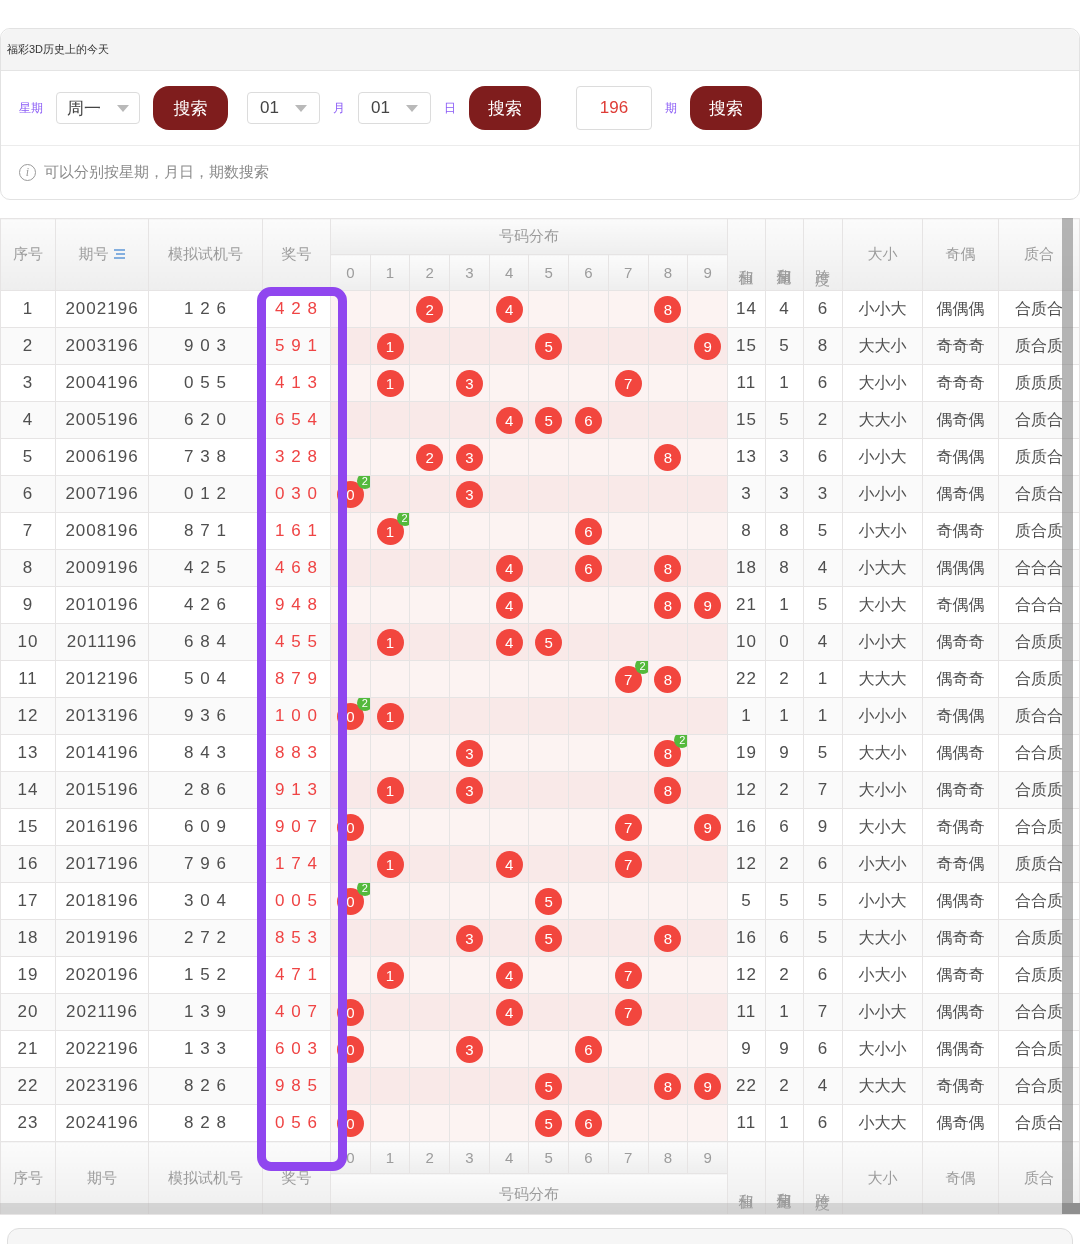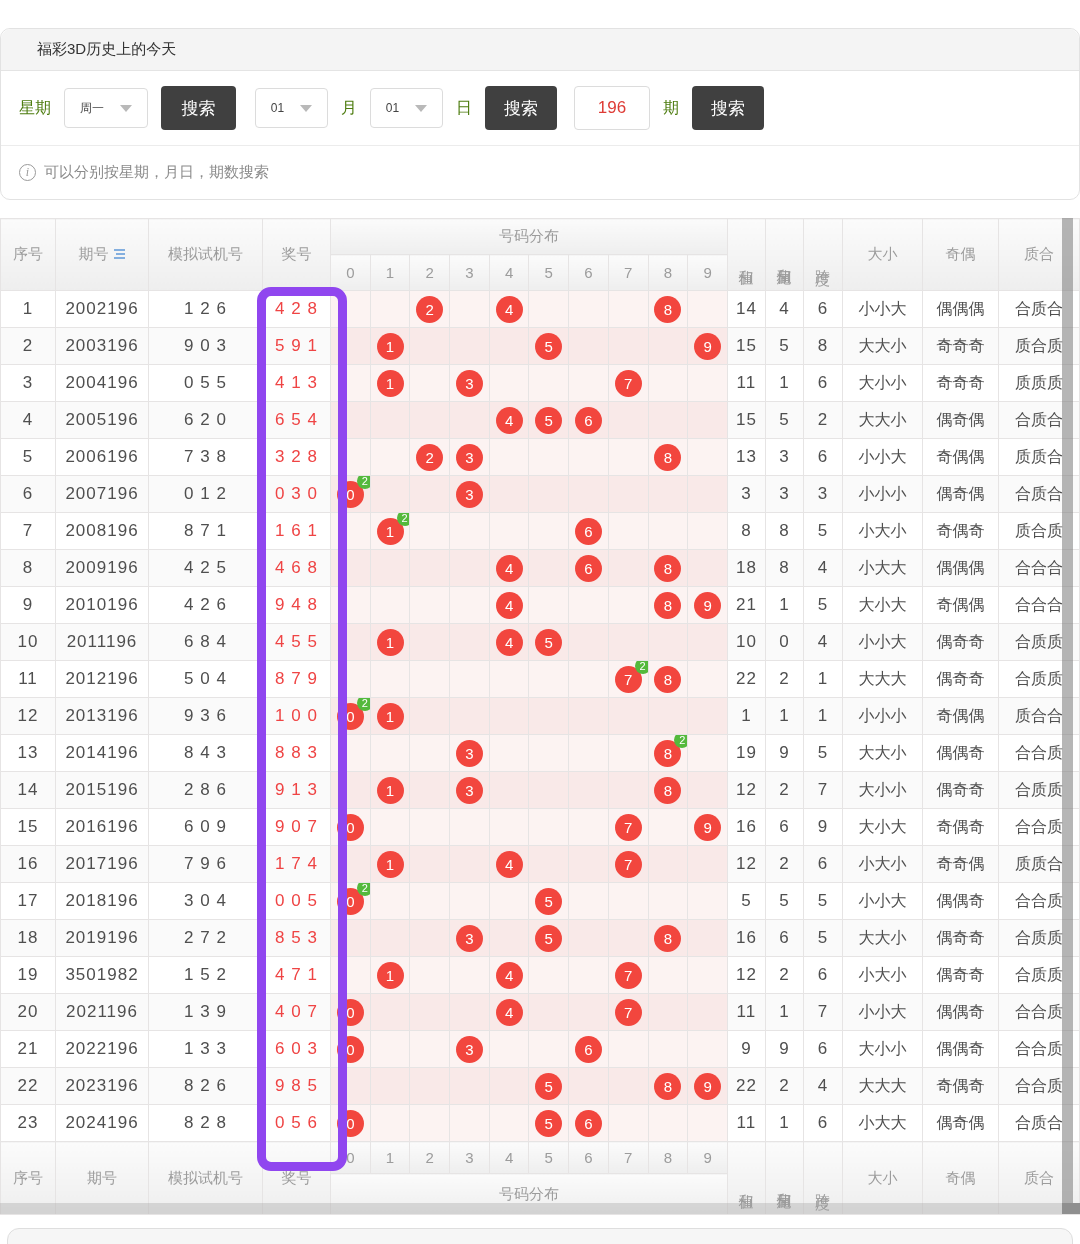--- a/index.html
+++ b/index.html
@@ -2,27 +2,27 @@
 <html><head>
 <meta charset="utf-8">
 <style>
 *{margin:0;padding:0;box-sizing:border-box}
 html,body{background:#fff}
 body{width:1080px;height:1244px;font-family:"Liberation Sans","DejaVu Sans",sans-serif;position:relative;overflow:hidden}
 .page{position:relative;width:1080px;height:1244px}
 
 
 .card{position:absolute;left:0;top:28px;width:1080px;border:1px solid #e2e2e2;border-radius:10px;background:#fff}
-.card-title{height:42px;background:#f4f4f4;border-bottom:1px solid #e4e4e4;border-radius:10px 10px 0 0;display:flex;align-items:center;padding:0 36px;font-size:15px;color:#333}
+.card-title{height:42px;background:#f4f4f4;border-bottom:1px solid #e4e4e4;border-radius:10px 10px 0 0;display:flex;align-items:center;padding:0 6px;font-size:11px;color:#333}
 .search-row{height:75px;display:flex;align-items:center;padding:0 18px;gap:13px;border-bottom:1px solid #ececec}
-.lbl{font-size:16px;color:#4d7c0f;white-space:nowrap}
-.select{width:84px;height:40px;border:1px solid #dcdcdc;border-radius:4px;display:flex;align-items:center;justify-content:center;gap:16px;font-size:12px;color:#444;background:#fff;cursor:pointer}
+.lbl{font-size:12px;color:#8b5cf6;white-space:nowrap}
+.select{width:84px;height:32px;border:1px solid #dcdcdc;border-radius:4px;display:flex;align-items:center;justify-content:center;gap:16px;font-size:17px;color:#444;background:#fff;cursor:pointer}
 .select.sm{width:73px}
 .caret{width:0;height:0;border-left:6px solid transparent;border-right:6px solid transparent;border-top:7px solid #b9b9b9}
-.btn{width:75px;height:44px;background:#404040;color:#fff;font-size:17px;border:none;border-radius:4px;display:flex;align-items:center;justify-content:center;cursor:pointer}
+.btn{width:75px;height:44px;background:#7f1d1d;color:#fff;font-size:17px;border:none;border-radius:16px;display:flex;align-items:center;justify-content:center;cursor:pointer}
 .issue-input{width:76px;height:44px;border:1px solid #dcdcdc;border-radius:4px;color:#de3c36;font-size:17px;display:flex;align-items:center;justify-content:center}
 .hint-row{height:53px;display:flex;align-items:center;padding:0 18px;color:#8b8b8b;font-size:15px;gap:8px}
 .info-icon{width:17px;height:17px;min-width:17px;border:1px solid #9a9a9a;border-radius:50%;display:flex;align-items:center;justify-content:center;font-size:12px;font-style:italic;color:#9a9a9a;font-family:"Liberation Serif",serif}
 
 
 .lottery-table{position:absolute;top:218px;left:0;width:1080px;border-collapse:collapse;table-layout:fixed}
 .lottery-table th,.lottery-table td{border:1px solid #e6e4e4;text-align:center;overflow:hidden;font-weight:400;padding:0}
 .lottery-table thead th,.lottery-table tfoot th,.lottery-table tfoot td{background:linear-gradient(#fbfbfb,#eeeeee);color:#9c9c9c;font-size:15px}
 .hrow1 th{height:36px}
 .hrow2 th{height:36px}
@@ -66,21 +66,21 @@
         <span>01</span>
         <span class="caret"></span>
       </div>
       <span class="lbl">月</span>
       <div class="select sm">
         <span>01</span>
         <span class="caret"></span>
       </div>
       <span class="lbl">日</span>
       <button class="btn" style="width:72px">搜索</button>
-      <div class="issue-input" style="margin-left:4px">196</div>
+      <div class="issue-input" style="margin-left:22px">196</div>
       <span class="lbl">期</span>
       <button class="btn" style="width:72px">搜索</button>
     </div>
 
     <div class="hint-row">
       <span class="info-icon">i</span>
       <span>可以分别按星期，月日，期数搜索</span>
     </div>
   </div>
 
@@ -532,21 +532,21 @@
           <td class="c-dist"></td>
           <td>16</td>
           <td>6</td>
           <td>5</td>
           <td class="c-cn">大大小</td>
           <td class="c-cn">偶奇奇</td>
           <td class="c-cn">合质质</td>
         </tr>
         <tr>
           <td>19</td>
-          <td>3501982</td>
+          <td>2020196</td>
           <td>1 5 2</td>
           <td class="c-prize">4 7 1</td>
           <td class="c-dist"></td>
           <td class="c-dist"><span class="ball">1</span></td>
           <td class="c-dist"></td>
           <td class="c-dist"></td>
           <td class="c-dist"><span class="ball">4</span></td>
           <td class="c-dist"></td>
           <td class="c-dist"></td>
           <td class="c-dist"><span class="ball">7</span></td>

